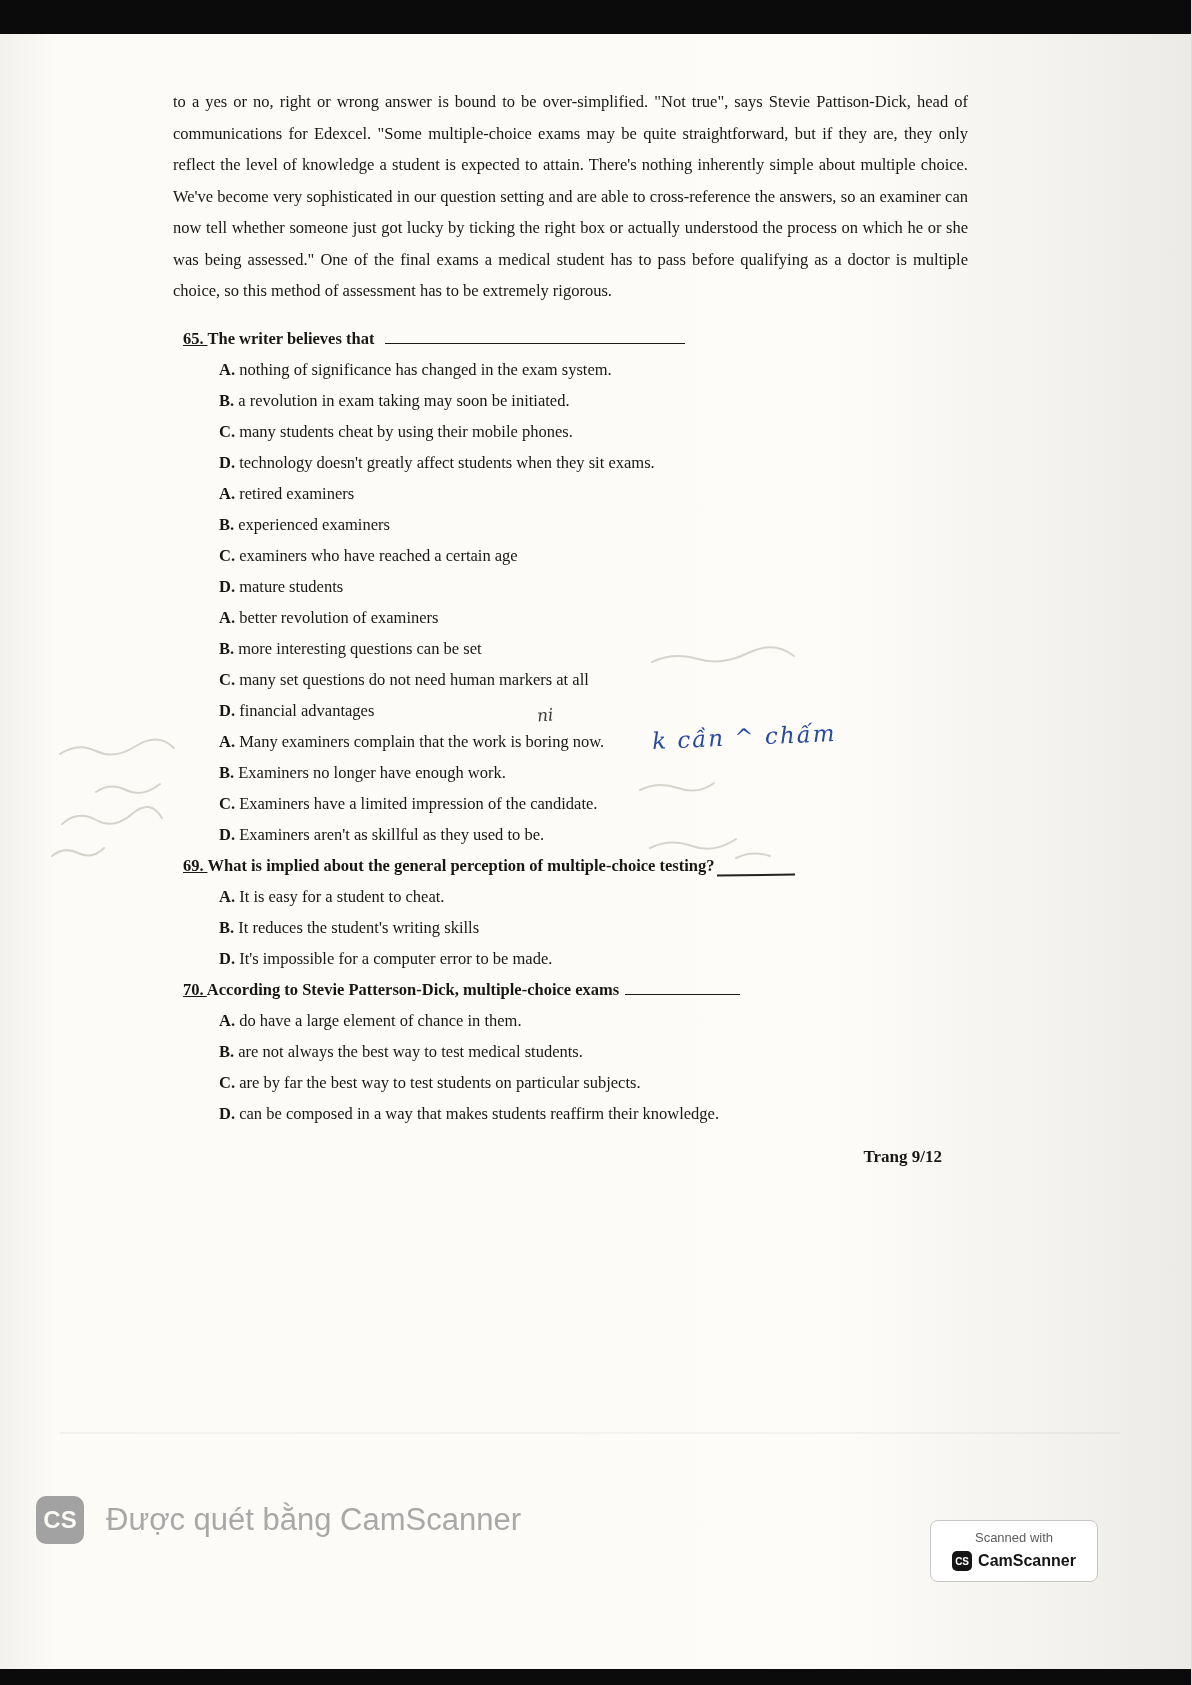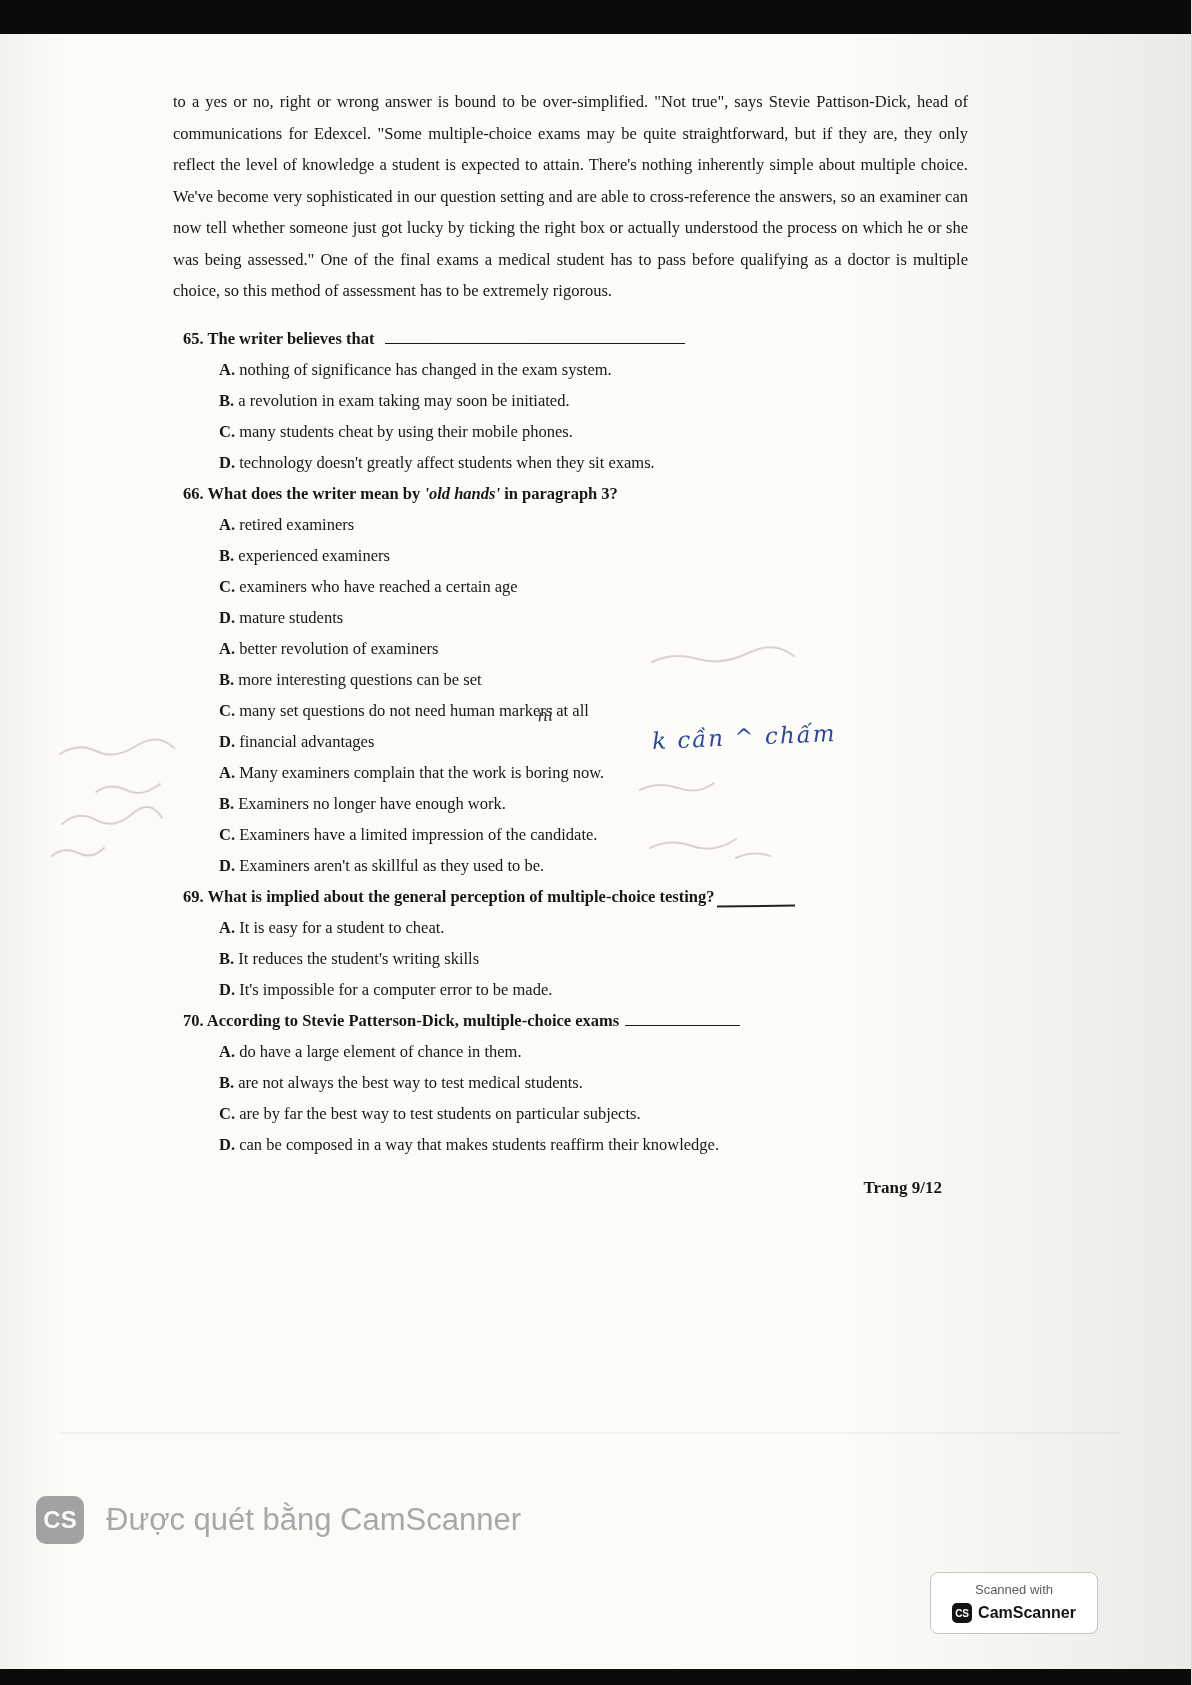--- a/index.html
+++ b/index.html
@@ -23,21 +23,21 @@
     position:absolute; left:173px; top:86px; width:795px;
     color:#181715;
   }
   .passage {
     margin:0 0 16px 0;
     font-size:16.5px; line-height:31.5px;
     text-align:justify;
   }
   .question { margin:0; }
   .stem { font-weight:bold; font-size:16.5px; line-height:31px; padding-left:10px; }
-  .qnum { font-weight:bold; }
+  .qnum { font-weight:bold;text-decoration:underline; }
   .it { font-style:italic; }
   .option { font-size:16.5px; line-height:31px; padding-left:46px; }
   .olabel { font-weight:bold; }
   .blank {
     display:inline-block; height:2px; border-bottom:1.6px solid #1c1b19;
     margin-left:6px; vertical-align:baseline;
   }
   .hand-underline {
     display:inline-block; width:78px; border-bottom:2px solid #23221f;
     margin-left:2px; transform:translateY(5px) rotate(-0.6deg);
@@ -71,21 +71,21 @@
   }
   .cs-big {
     width:48px; height:48px; border-radius:10px;
     background:#a2a2a2; color:#fbfaf7;
     display:flex; align-items:center; justify-content:center;
     font-weight:bold; font-size:24px;
   }
   .wm-text { color:#a8a8a8; font-size:31px; }
 
   .badge {
-    position:absolute; left:930px; top:1572px; width:150px;
+    position:absolute; left:930px; top:1520px; width:150px;
     background:#ffffff; border:1px solid #c6c6c4; border-radius:8px;
     padding:9px 8px 10px 8px; text-align:center;
     font-family:"Liberation Sans", sans-serif;
   }
   .badge-line1 { font-size:13px; color:#5d5d5d; }
   .badge-line2 {
     margin-top:6px; display:flex; align-items:center; justify-content:center;
     gap:6px; font-size:16px; font-weight:bold; color:#141414;
   }
   .cs-small {
@@ -105,21 +105,20 @@
     <p class="passage">to a yes or no, right or wrong answer is bound to be over-simplified. "Not true", says Stevie Pattison-Dick, head of communications for Edexcel. "Some multiple-choice exams may be quite straightforward, but if they are, they only reflect the level of knowledge a student is expected to attain. There's nothing inherently simple about multiple choice. We've become very sophisticated in our question setting and are able to cross-reference the answers, so an examiner can now tell whether someone just got lucky by ticking the right box or actually understood the process on which he or she was being assessed." One of the final exams a medical student has to pass before qualifying as a doctor is multiple choice, so this method of assessment has to be extremely rigorous.</p>
     <div id="questions">
         <div class="question">
           <div class="stem"><span class="qnum">65. </span><span>The writer believes that </span><span class="blank" style="width: 300px;"></span></div>
           <div class="option"><span class="olabel">A.</span><span> nothing of significance has changed in the exam system.</span></div>
           <div class="option"><span class="olabel">B.</span><span> a revolution in exam taking may soon be initiated.</span></div>
           <div class="option"><span class="olabel">C.</span><span> many students cheat by using their mobile phones.</span></div>
           <div class="option"><span class="olabel">D.</span><span> technology doesn't greatly affect students when they sit exams.</span></div>
         </div>
         <div class="question">
-          <div class="stem"><span class="qnum">66. </span><span>What does the writer mean by </span><span class="it">'old hands'</span><span> in paragraph 3?</span></div>
           <div class="option"><span class="olabel">A.</span><span> retired examiners</span></div>
           <div class="option"><span class="olabel">B.</span><span> experienced examiners</span></div>
           <div class="option"><span class="olabel">C.</span><span> examiners who have reached a certain age</span></div>
           <div class="option"><span class="olabel">D.</span><span> mature students</span></div>
         </div>
         <div class="question">
           <div class="option"><span class="olabel">A.</span><span> better revolution of examiners</span></div>
           <div class="option"><span class="olabel">B.</span><span> more interesting questions can be set</span></div>
           <div class="option"><span class="olabel">C.</span><span> many set questions do not need human markers at all</span></div>
           <div class="option"><span class="olabel">D.</span><span> financial advantages</span></div>

